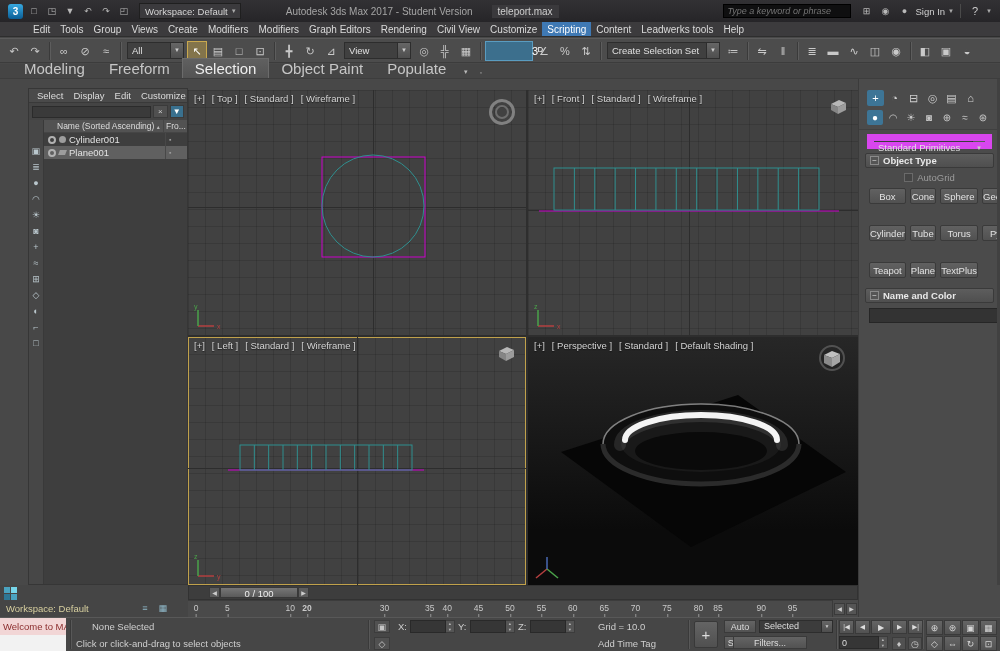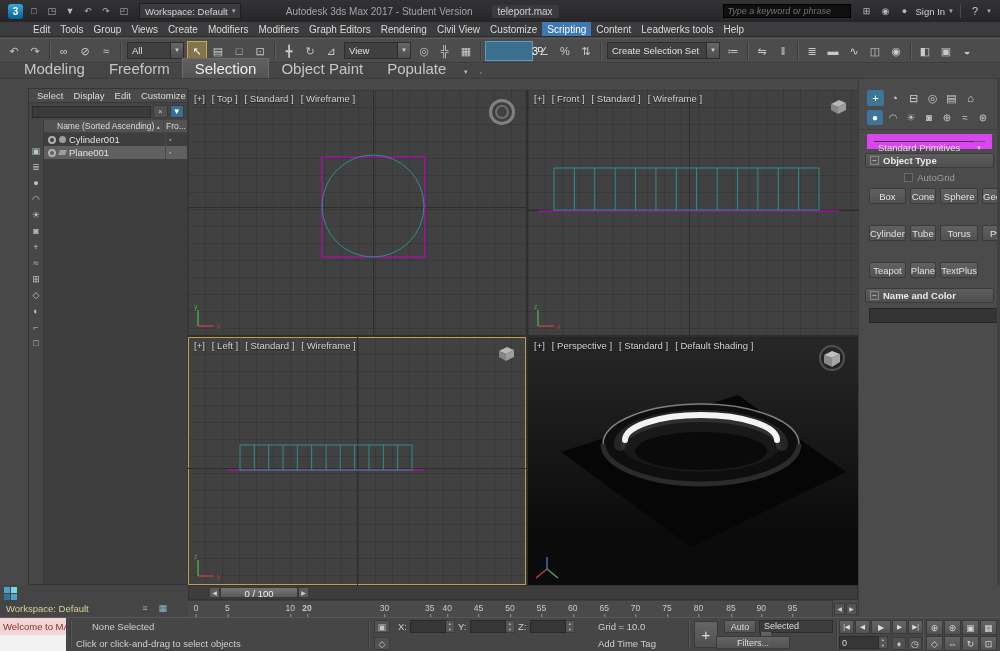--- a/index.html
+++ b/index.html
@@ -166,21 +166,21 @@
   .whitey{position:absolute;left:0;top:17px;width:66px;height:17px;background:#f2f2f2;}
   .sbsep{position:absolute;top:2px;bottom:2px;width:1px;background:#3a3a3a;box-shadow:1px 0 0 #585858;}
   .sb-ico{position:absolute;width:16px;height:13px;font-size:9px;line-height:13px;text-align:center;
     color:#c5c5c5;background:#515151;border:1px solid #3c3c3c;}
   .numwrap{position:absolute;display:flex;height:13px;}
   .num-input{width:36px;height:13px;background:#363636;border:1px solid #292929;color:#ddd;font-size:9px;padding:0 2px;}
   .spinner{width:9px;display:flex;flex-direction:column;background:#555;border:1px solid #3c3c3c;border-left:none;}
   .spinner i{font-style:normal;font-size:4.5px;line-height:5.5px;text-align:center;color:#bbb;}
   .sb-btn{position:absolute;height:13px;background:linear-gradient(#646464,#525252);border:1px solid #3a3a3a;
     color:#ddd;font-size:9px;text-align:center;}
-  .sb-combo{position:absolute;height:13px;background:#3c3c3c;border:1px solid #2d2d2d;display:flex;align-items:stretch;flex-direction:column;}
+  .sb-combo{position:absolute;height:13px;background:#3c3c3c;border:1px solid #2d2d2d;display:flex;align-items:stretch;}
   .sb-combo .val{flex:1;font-size:9px;color:#ddd;line-height:11px;padding-left:4px;}
   .sb-combo .arr{width:11px;background:linear-gradient(#666,#4e4e4e);font-size:5px;line-height:11px;
     text-align:center;color:#ccc;border-left:1px solid #2d2d2d;}
   .bigplus{position:absolute;left:694px;top:3px;width:24px;height:27px;font-size:15px;color:#ddd;
     background:linear-gradient(#646464,#505050);border:1px solid #393939;border-radius:2px;}
   .pbrow{position:absolute;left:839px;top:2px;display:flex;gap:1px;}
   .pb{width:15px;height:14px;font-size:6.5px;background:linear-gradient(#656565,#525252);
     border:1px solid #3a3a3a;color:#ddd;}
   .pb.play{width:20px;font-size:8px;}
   .navgrid{position:absolute;left:926px;top:2px;display:grid;grid-template-columns:repeat(4,17px);
@@ -582,21 +582,21 @@
         <span class="tick" style="left: 227.8px; margin-left: 14px;">35</span>
         <span class="tick" style="left: 259.2px;">40</span>
         <span class="tick" style="left: 290.6px;">45</span>
         <span class="tick" style="left: 322px;">50</span>
         <span class="tick" style="left: 353.4px;">55</span>
         <span class="tick" style="left: 384.8px;">60</span>
         <span class="tick" style="left: 416.2px;">65</span>
         <span class="tick" style="left: 447.6px;">70</span>
         <span class="tick" style="left: 479px;">75</span>
         <span class="tick" style="left: 510.4px;">80</span>
-        <span class="tick" style="left: 543px;">85</span>
+        <span class="tick" style="left: 530px;">85</span>
         <span class="tick" style="left: 573.2px;">90</span>
         <span class="tick" style="left: 604.6px;">95</span>
         <span class="tick" style="left: 636px; margin-top: 14px;">100</span>
       </div>
     <div class="ruler-end">
       <button class="re-btn">◀</button>
       <button class="re-btn">▶</button>
     </div>
   </div>
   <div class="bright"></div>
@@ -640,21 +640,21 @@
   <span class="sbtxt" style="left:598px;top:20px">Add Time Tag</span>
 
   <span class="sbsep" style="left:688px"></span>
   <button class="bigplus">+</button>
   <button class="sb-btn" style="left:724px;top:2px;width:32px">Auto</button>
   <span class="sb-combo" style="left:759px;top:2px;width:74px">
     <span class="val">Selected</span>
     <span class="arr">▼</span>
   </span>
   <button class="sb-btn" style="left:724px;top:18px;width:32px">Set K.</button>
-  <button class="sb-btn" style="left:716px;top:18px;width:74px">Filters...</button>
+  <button class="sb-btn" style="left:733px;top:18px;width:74px">Filters...</button>
 
   <span class="sbsep" style="left:836px"></span>
   <div class="pbrow" id="pbRow">
       <button class="pb">|◀</button>
       <button class="pb">◀</button>
       <button class="pb play">▶</button>
       <button class="pb">▶</button>
       <button class="pb">▶|</button>
     </div>
   <span class="numwrap" style="left:839px;top:18px">

